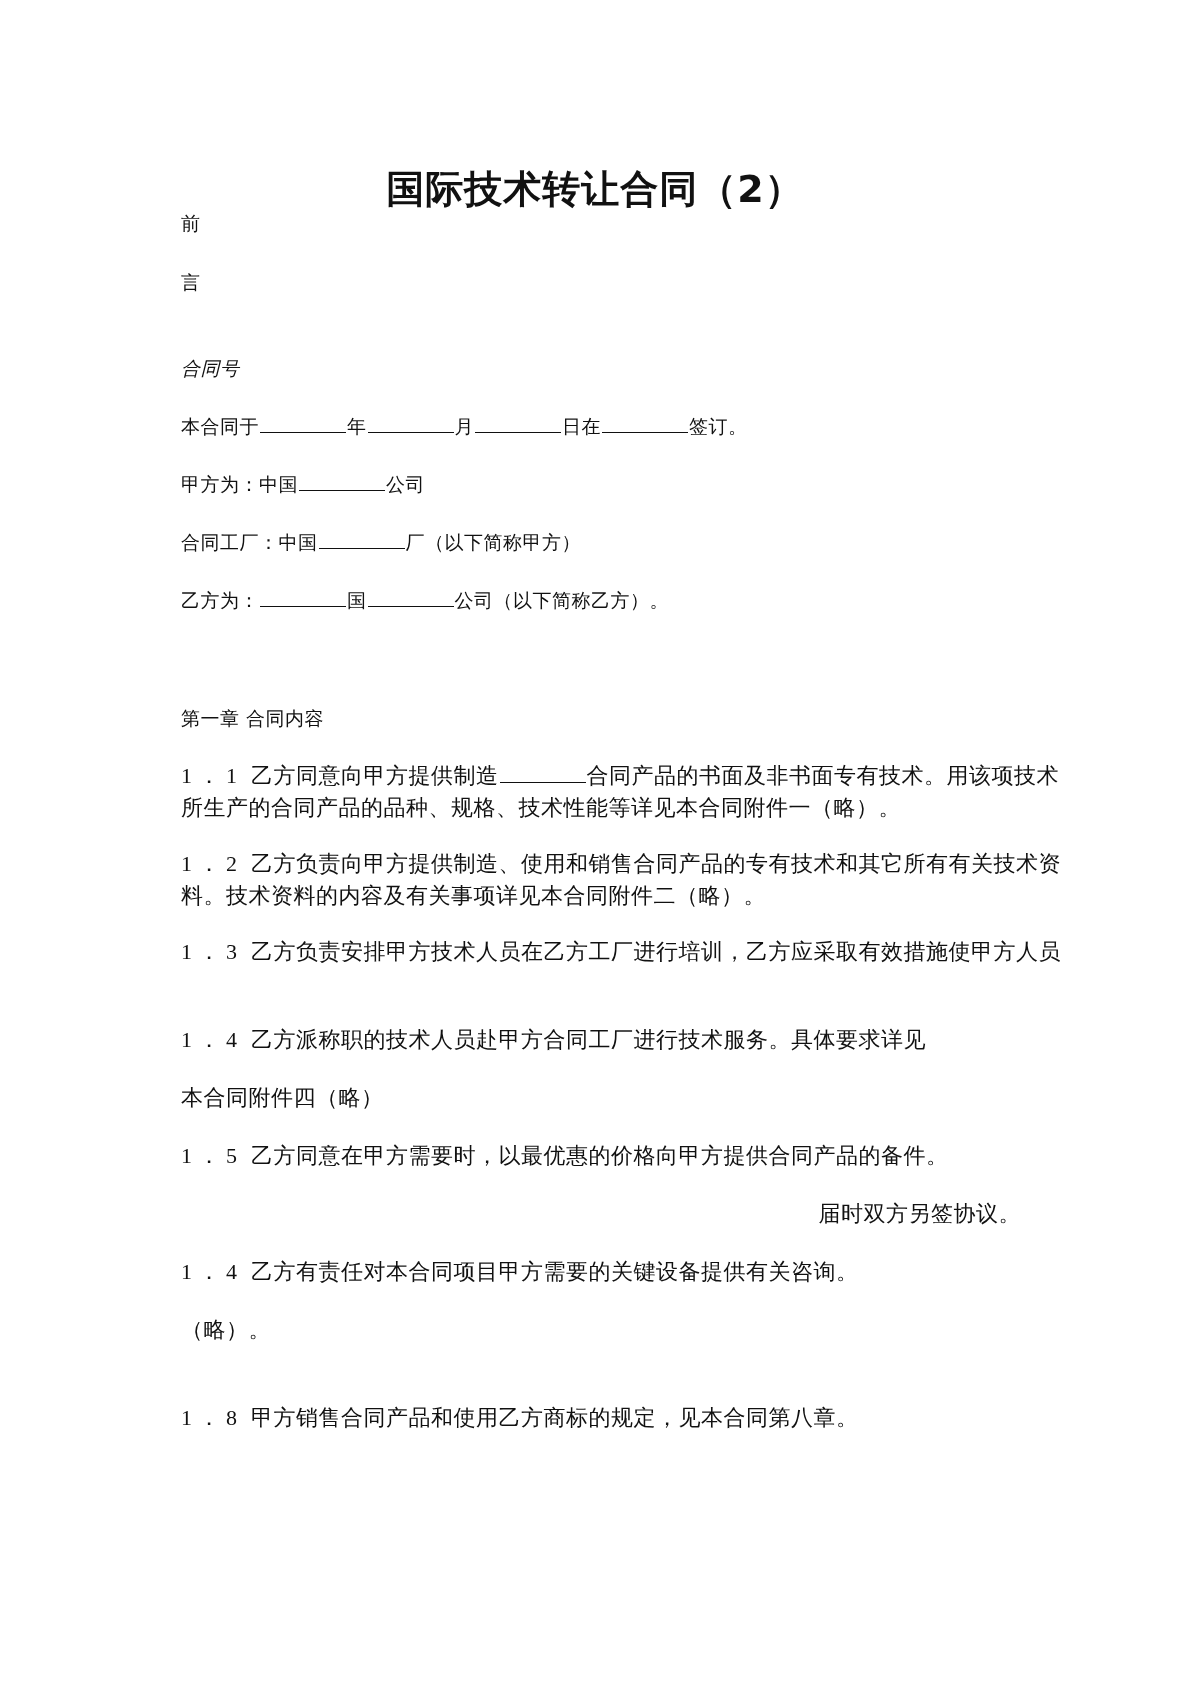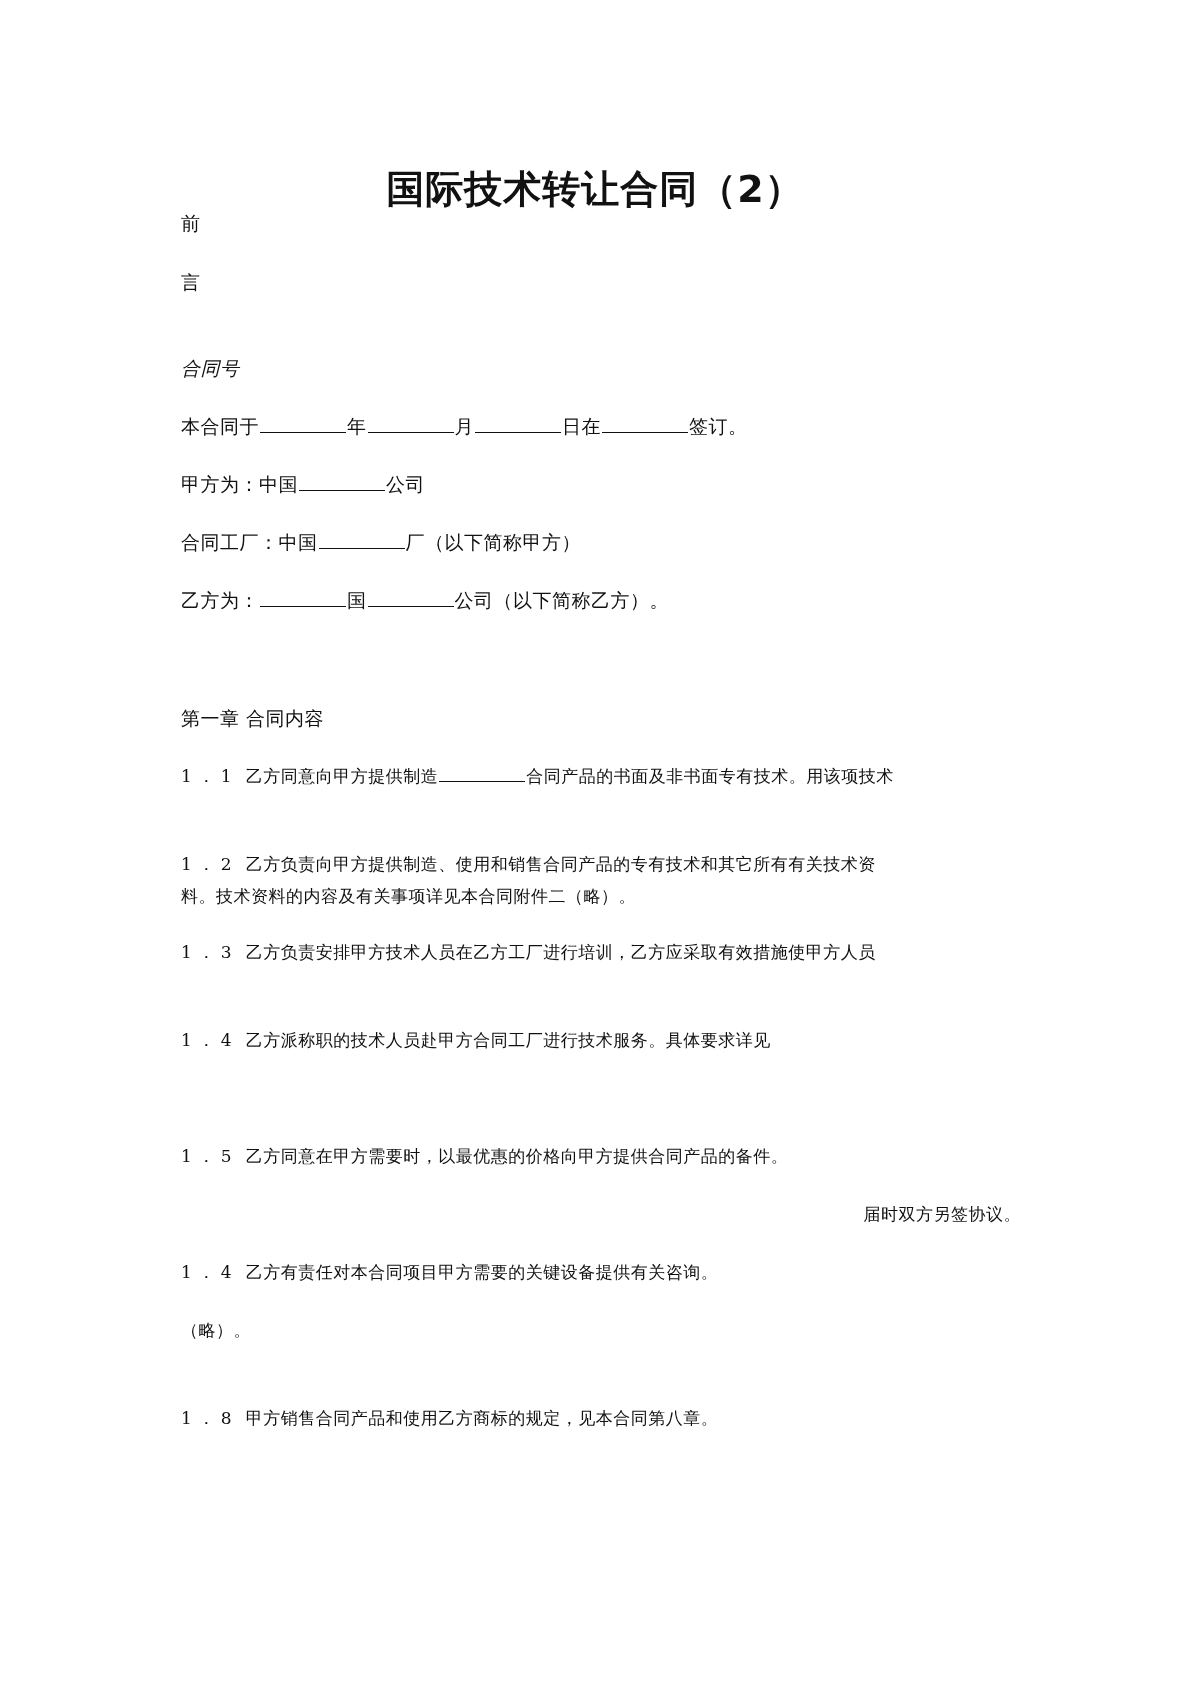--- a/index.html
+++ b/index.html
@@ -38,23 +38,24 @@
       left: 181px;
       font-size: 19px;
       line-height: 28px;
       white-space: nowrap;
       letter-spacing: 0.5px;
     }
     .para {
       position: absolute;
       left: 181px;
       width: 840px;
-      font-size: 17px;
+      font-size: 22px;
       line-height: 32px;
       letter-spacing: 0.5px;
+      font-family: Liberation Serif, serif;
     }
     .para .l { display: block; white-space: nowrap; }
     .blank {
       display: inline-block;
       width: 86px;
       border-bottom: 1.5px solid #111;
       height: 18px;
       vertical-align: baseline;
       margin: 0 1px;
     }
@@ -85,33 +86,37 @@
   </div>
 
   <div class="line" style="top:582px;">
     <span>乙方为：</span><span class="blank"></span><span>国</span><span class="blank"></span><span>公司（以下简称乙方）。</span>
   </div>
 
   <div class="line" style="top:700px;">第一章 合同内容</div>
 
   <div class="para" style="top:756px;">
     <span class="l"><span class="num">1．1</span><span>乙方同意向甲方提供制造</span><span class="blank"></span><span>合同产品的书面及非书面专有技术。用该项技术</span></span>
+    <span class="l">所生产的合同产品的品种、规格、技术性能等详见本合同附件一（略）。</span>
   </div>
 
   <div class="para" style="top:844px;">
     <span class="l"><span class="num">1．2</span><span>乙方负责向甲方提供制造、使用和销售合同产品的专有技术和其它所有有关技术资</span></span>
     <span class="l">料。技术资料的内容及有关事项详见本合同附件二（略）。</span>
   </div>
 
   <div class="para" style="top:932px;">
     <span class="l"><span class="num">1．3</span><span>乙方负责安排甲方技术人员在乙方工厂进行培训，乙方应采取有效措施使甲方人员</span></span>
   </div>
 
   <div class="para" style="top:1020px;">
     <span class="l"><span class="num">1．4</span><span>乙方派称职的技术人员赴甲方合同工厂进行技术服务。具体要求详见</span></span>
+  </div>
+  <div class="para" style="top:1078px;">
+    <span class="l">本合同附件四（略）</span>
   </div>
 
   <div class="para" style="top:1136px;">
     <span class="l"><span class="num">1．5</span><span>乙方同意在甲方需要时，以最优惠的价格向甲方提供合同产品的备件。</span></span>
   </div>
   <div class="para" style="top:1194px;text-align:right;">
     <span class="l">届时双方另签协议。</span>
   </div>
 
   <div class="para" style="top:1252px;">

